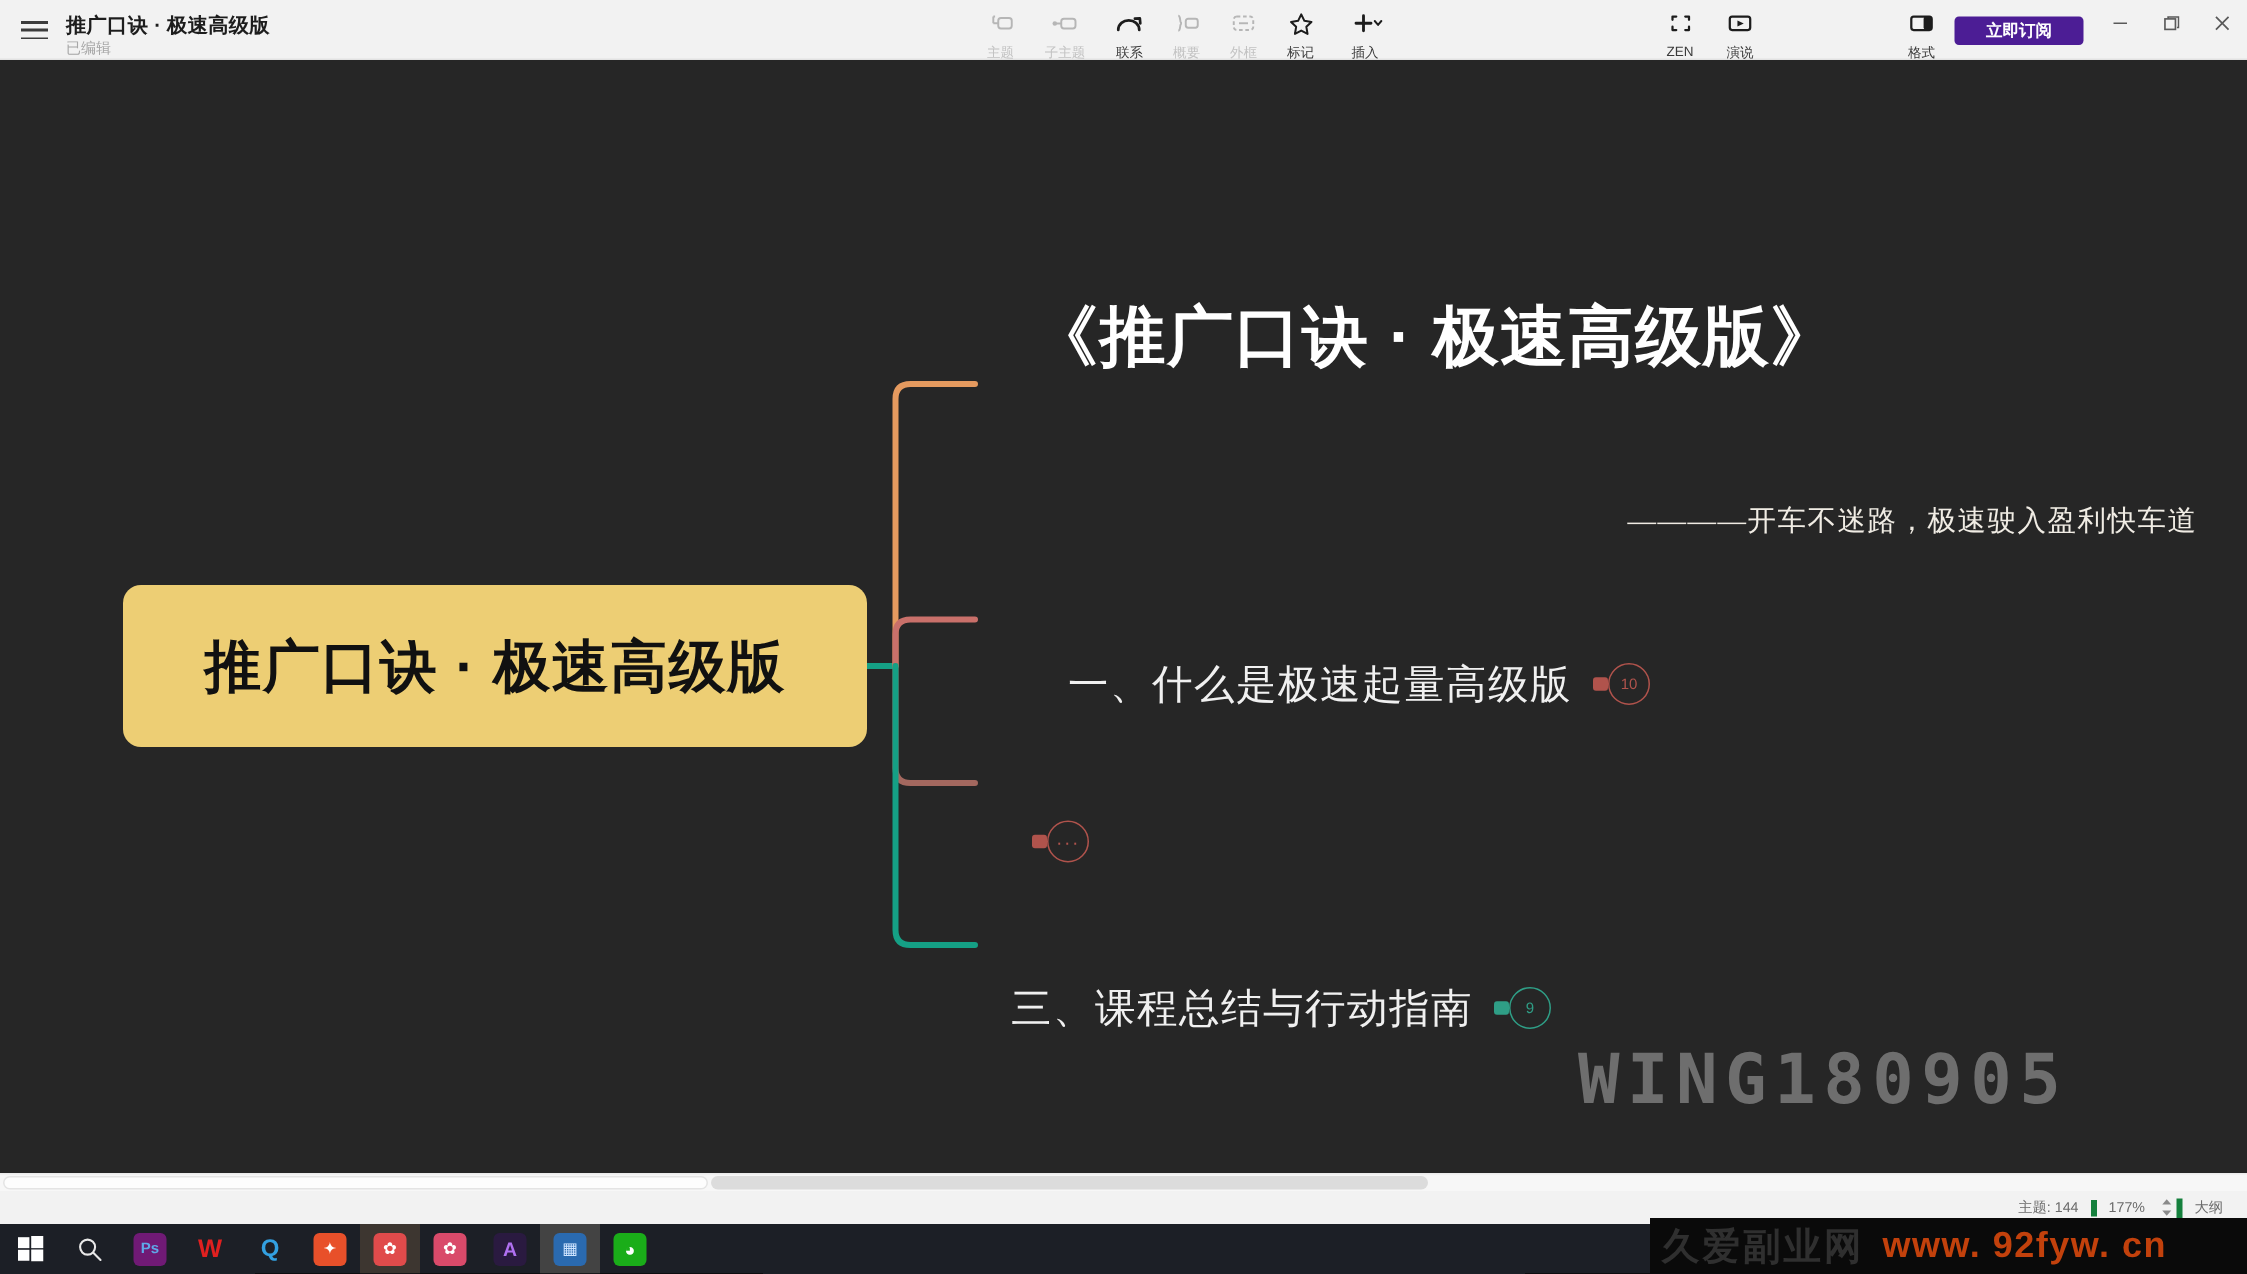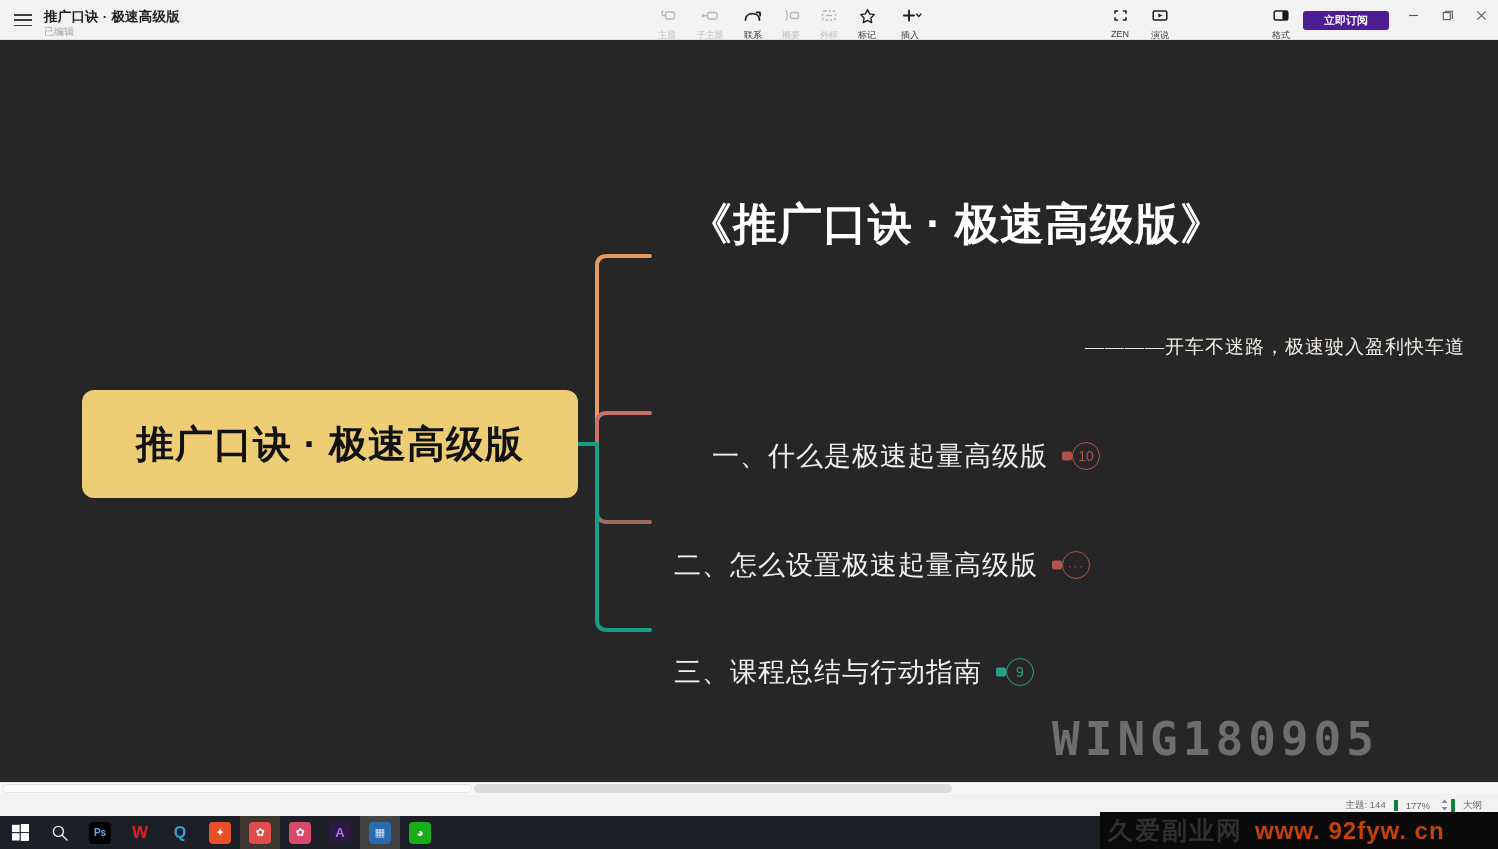--- a/index.html
+++ b/index.html
@@ -102,42 +102,42 @@
     margin-top: 46px;
   }
 
   
   .branch { position: absolute; display: flex; align-items: center; white-space: nowrap; }
   .branch .txt { font-size: 27px; color: #f0f0f0; letter-spacing: 1px; }
   .badge {
     margin-left: 24px; position: relative;
     width: 28px; height: 28px; border-radius: 50%;
     display: flex; align-items: center; justify-content: center;
-    font-size: 14px; border: 1.6px solid;
+    font-size: 10px; border: 1.6px solid;
   }
   .badge::before {
     content:""; position: absolute; left: -11px; top: 50%;
     transform: translateY(-50%);
     width: 10px; height: 9px; border-radius: 2px; background: currentColor;
   }
   .badge.red { color: #b0534c; border-color: #b0534c; }
   .badge.teal { color: #2f9e86; border-color: #2f9e86; }
   .badge.dots { font-size: 13px; letter-spacing: 1px; }
 
   .b1 { left: 674px; top: 398px; margin-left: 38px; }
   .b2 { left: 674px; top: 507px; }
   .b3 { left: 674px; top: 614px; }
 
   
   .wm {
     position: absolute; color: #6e6e6e; font-weight: bold;
     user-select: none; white-space: nowrap;
   }
   .wm1 { left: 1052px; top: 583px; font-size: 52px; letter-spacing: 6px; }
-  .wm2 { left: 1052px; top: 672px; font-size: 46px; letter-spacing: 5px;
+  .wm2 { left: 1052px; top: 652px; font-size: 46px; letter-spacing: 5px;
          font-family: "DejaVu Sans Mono", monospace; }
 
   
   .hscroll {
     position: absolute; left: 0; top: 782px; width: 1498px; height: 12px;
     background: #f7f7f7; border-top: 1px solid #ebebeb;
   }
   .hscroll .thumb {
     position: absolute; left: 2px; top: 1px; width: 470px; height: 9px;
     background: #fdfdfd; border: 1px solid #e4e4e4; border-radius: 5px;
@@ -339,21 +339,20 @@
 
     <div class="map-title">《推广口诀 · 极速高级版》</div>
     <div class="map-subtitle">————开车不迷路，极速驶入盈利快车道</div>
 
     <div class="branch b1">
       <span class="txt">一、什么是极速起量高级版</span>
       <span class="badge red">10</span>
     </div>
 
     <div class="branch b2">
-      <span class="txt">二、怎么设置极速起量高级版</span>
       <span class="badge red dots">···</span>
     </div>
 
     <div class="branch b3">
       <span class="txt">三、课程总结与行动指南</span>
       <span class="badge teal">9</span>
     </div>
 
     <div class="wm wm2">WING180905</div>
   </div>
@@ -384,21 +383,21 @@
           <rect x="8.8" y="9" width="8.2" height="8" fill="#fff"></rect>
         </svg>
     </div>
     <div class="tb">
       <svg width="18" height="18" viewBox="0 0 18 18">
           <circle cx="7.4" cy="7.4" r="5" fill="none" stroke="#e8e8e8" stroke-width="1.4"></circle>
           <path d="M11.2 11.2 L16 16" stroke="#e8e8e8" stroke-width="1.4" stroke-linecap="round"></path>
         </svg>
     </div>
     <div class="tb">
-      <span class="sq" style="background:#000000;color:#5fa8e8;font-size:10px;">Ps</span>
+      <span class="sq" style="background:#701a75;color:#5fa8e8;font-size:10px;">Ps</span>
     </div>
     <div class="tb">
       <span class="sq" style="color:#e02020;font-size:17px;">W</span>
     </div>
     <div class="tb">
       <span class="sq" style="color:#33a0e0;font-size:16px;">Q</span>
     </div>
     <div class="tb">
       <span class="sq" style="background:#e8502a;">✦</span>
     </div>

